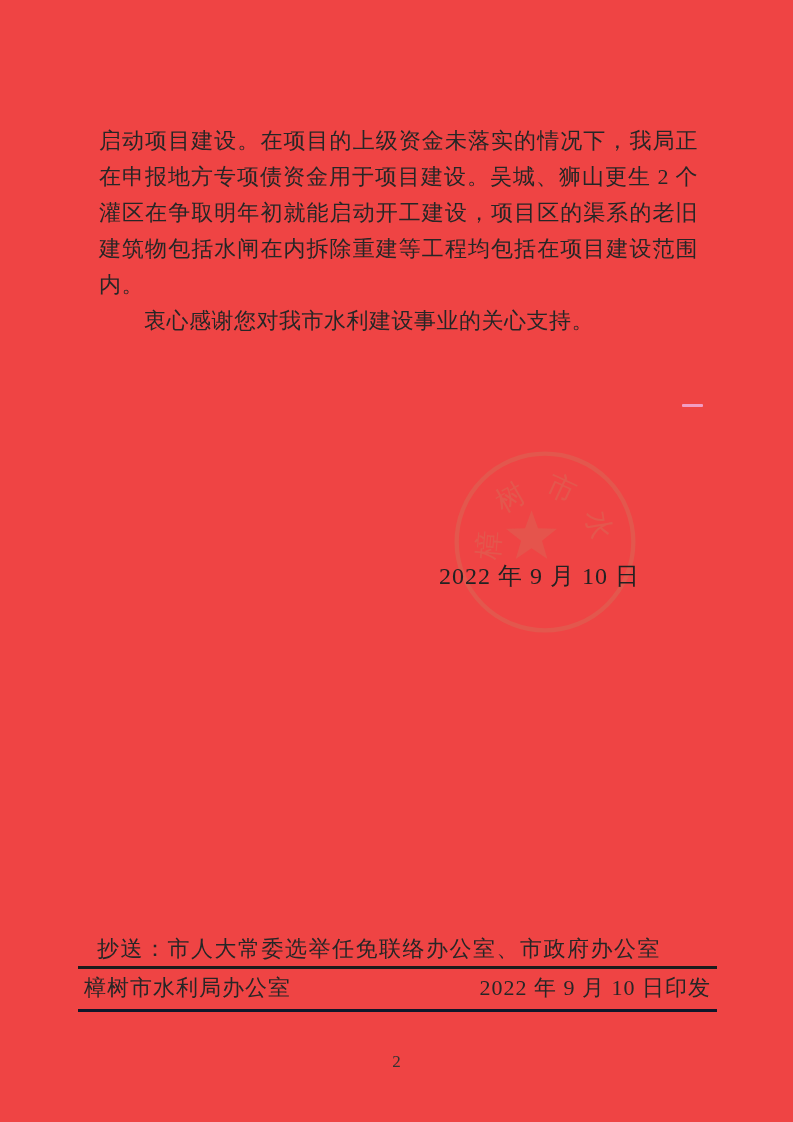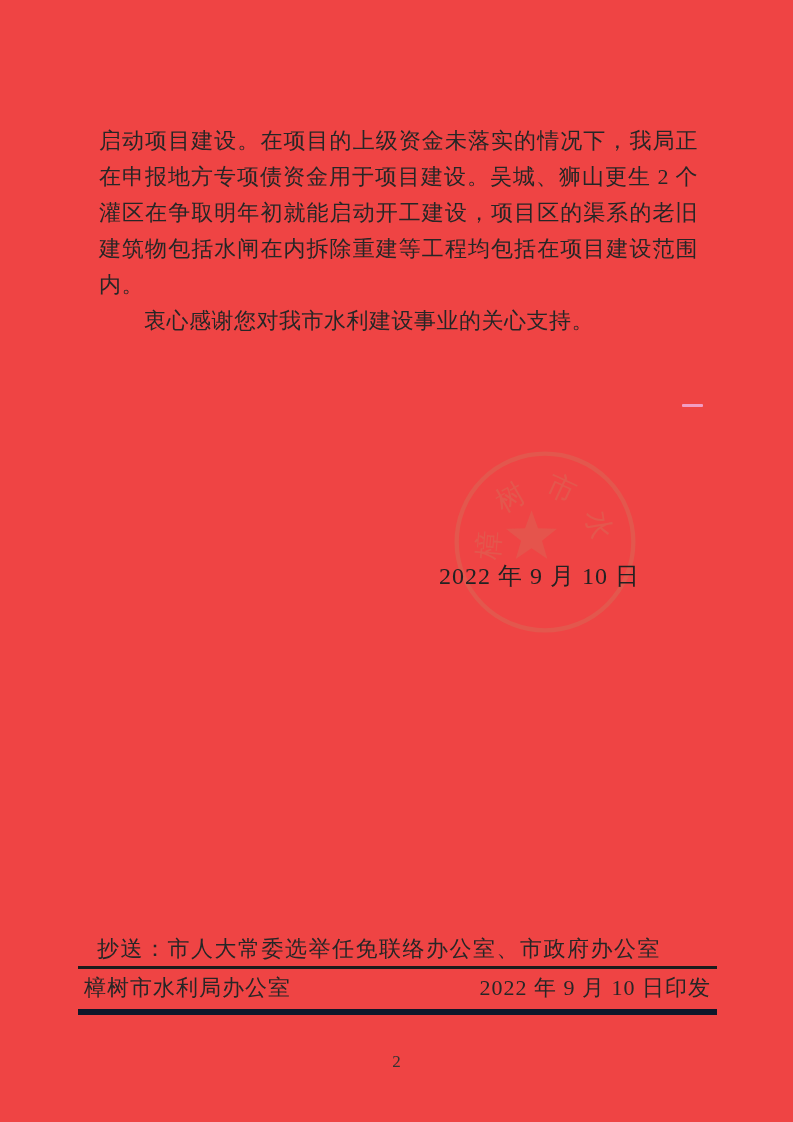--- a/index.html
+++ b/index.html
@@ -87,21 +87,21 @@
     white-space: nowrap;
     margin-top: 29px;
   }
   
   .footer-colophon {
     position: absolute;
     left: 78px;
     top: 966px;
     width: 639px;
     border-top: 3px solid #1c1c1c;
-    border-bottom: 6px solid #0f172a;
+    border-bottom: 3px solid #0f172a;
     padding: 4px 6px 6px 6px;
     display: flex;
     justify-content: space-between;
     align-items: baseline;
     font-size: 22px;
     letter-spacing: 1px;
     color: #262626;
   }
   
   .page-number {

